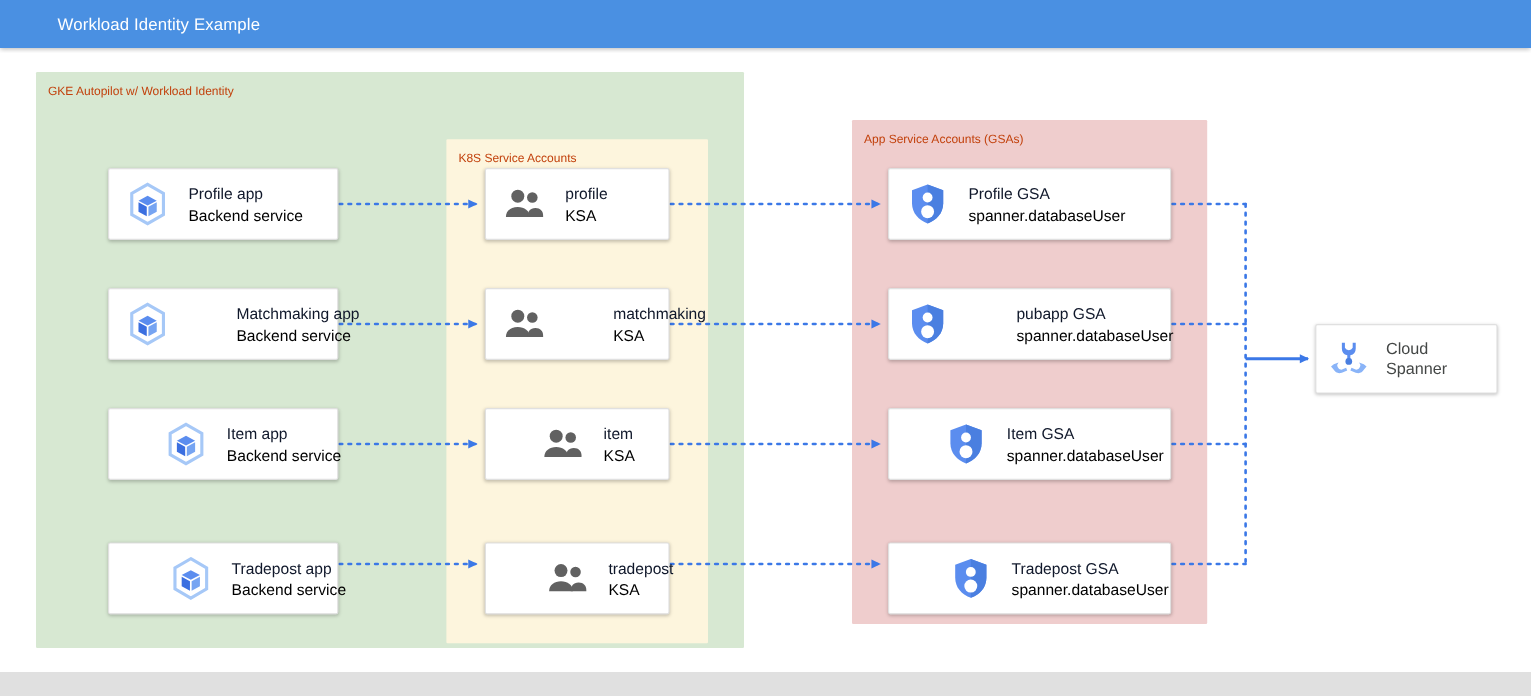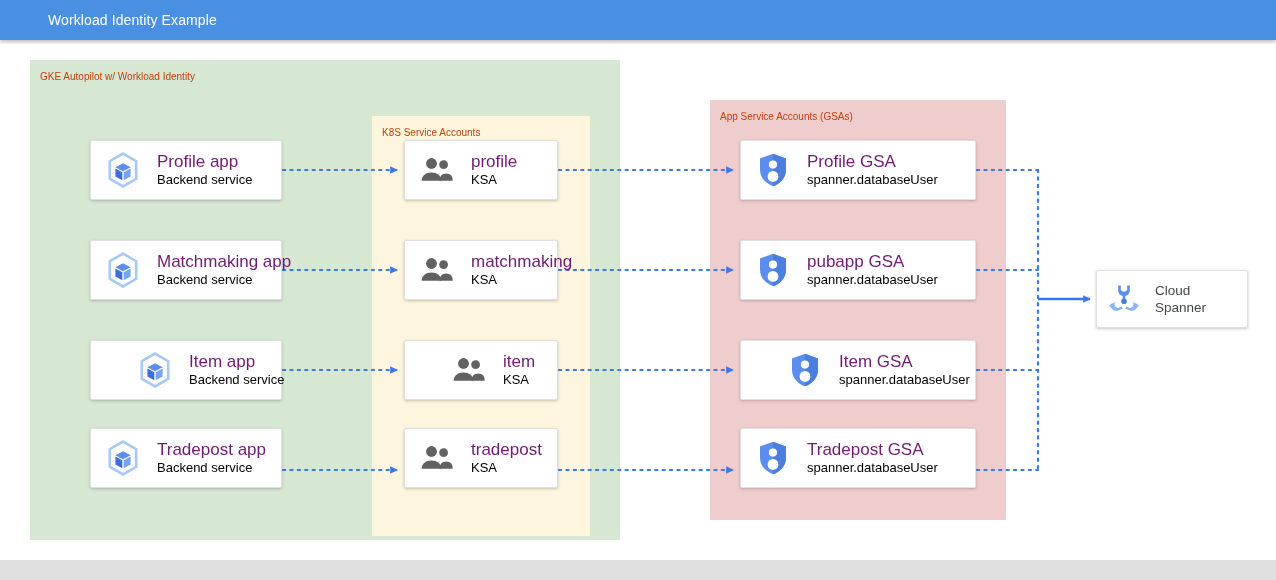--- a/index.html
+++ b/index.html
@@ -79,39 +79,39 @@
   }
   .node-icon svg { display: block; }
   .node-text {
     margin-left: 14px;
     display: flex; flex-direction: column;
     justify-content: center;
     overflow: visible;
     white-space: nowrap;
   }
   .node-title {
-    font-size: 17px;
-    color: #701a75;
+    font-size: 13px;
+    color: #0f172a;
     line-height: 19px;
   }
   .node-sub {
     font-size: 13px;
     color: #000000;
     line-height: 18px;
   }
 
   
   .col-app { left: 90px;  width: 192px; height: 60px; }
   .col-ksa { left: 404px; width: 154px; height: 60px; }
   .col-gsa { left: 740px; width: 236px; height: 60px; }
 
   .row1 { top: 96px; }
-  .row2 { top: 196px; }
+  .row2 { top: 196px; gap: 40px; }
   .row3 { top: 296px; padding-left: 32px; }
-  .row4 { top: 384px; }
+  .row4 { top: 408px; padding-left: 36px; }
 
   #node-spanner {
     left: 1096px; top: 226px;
     width: 152px; height: 58px;
   }
   #node-spanner .node-icon { width: 34px; height: 34px; margin-left: 10px; }
   #node-spanner .node-text { margin-left: 14px; }
   #node-spanner .node-title { font-size: 13.5px; color: #444746; line-height: 17px; }
 
   

